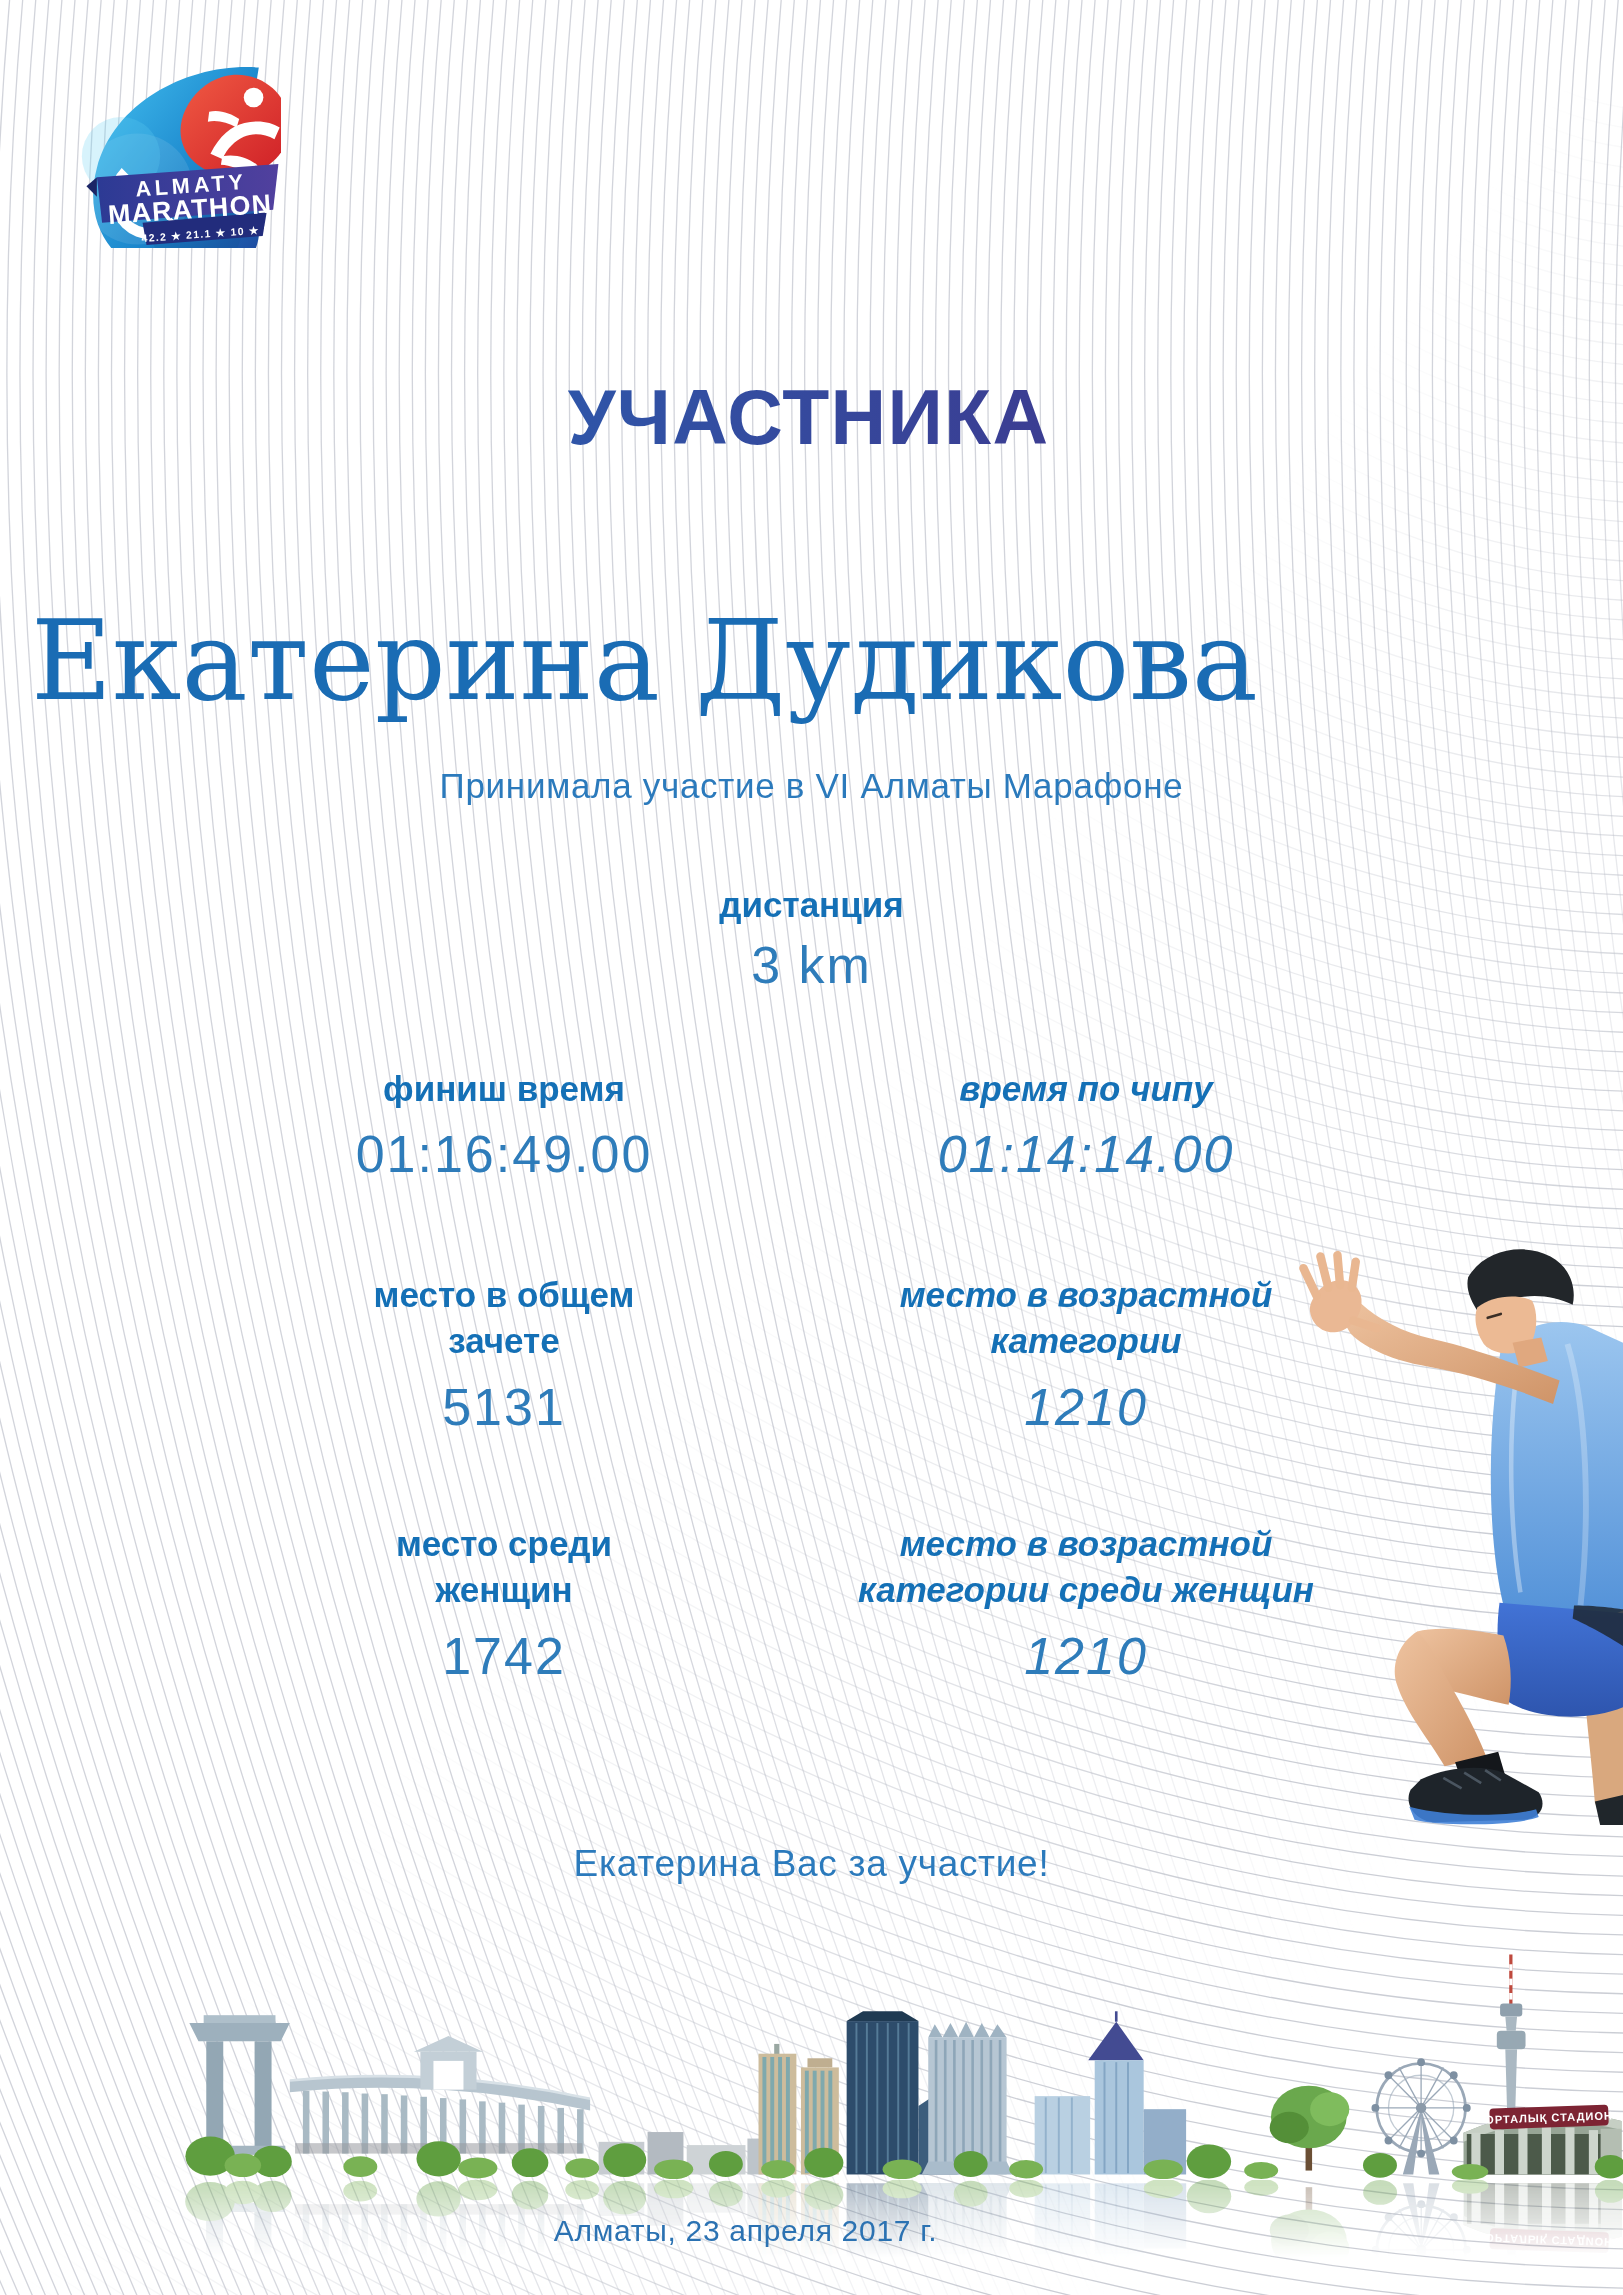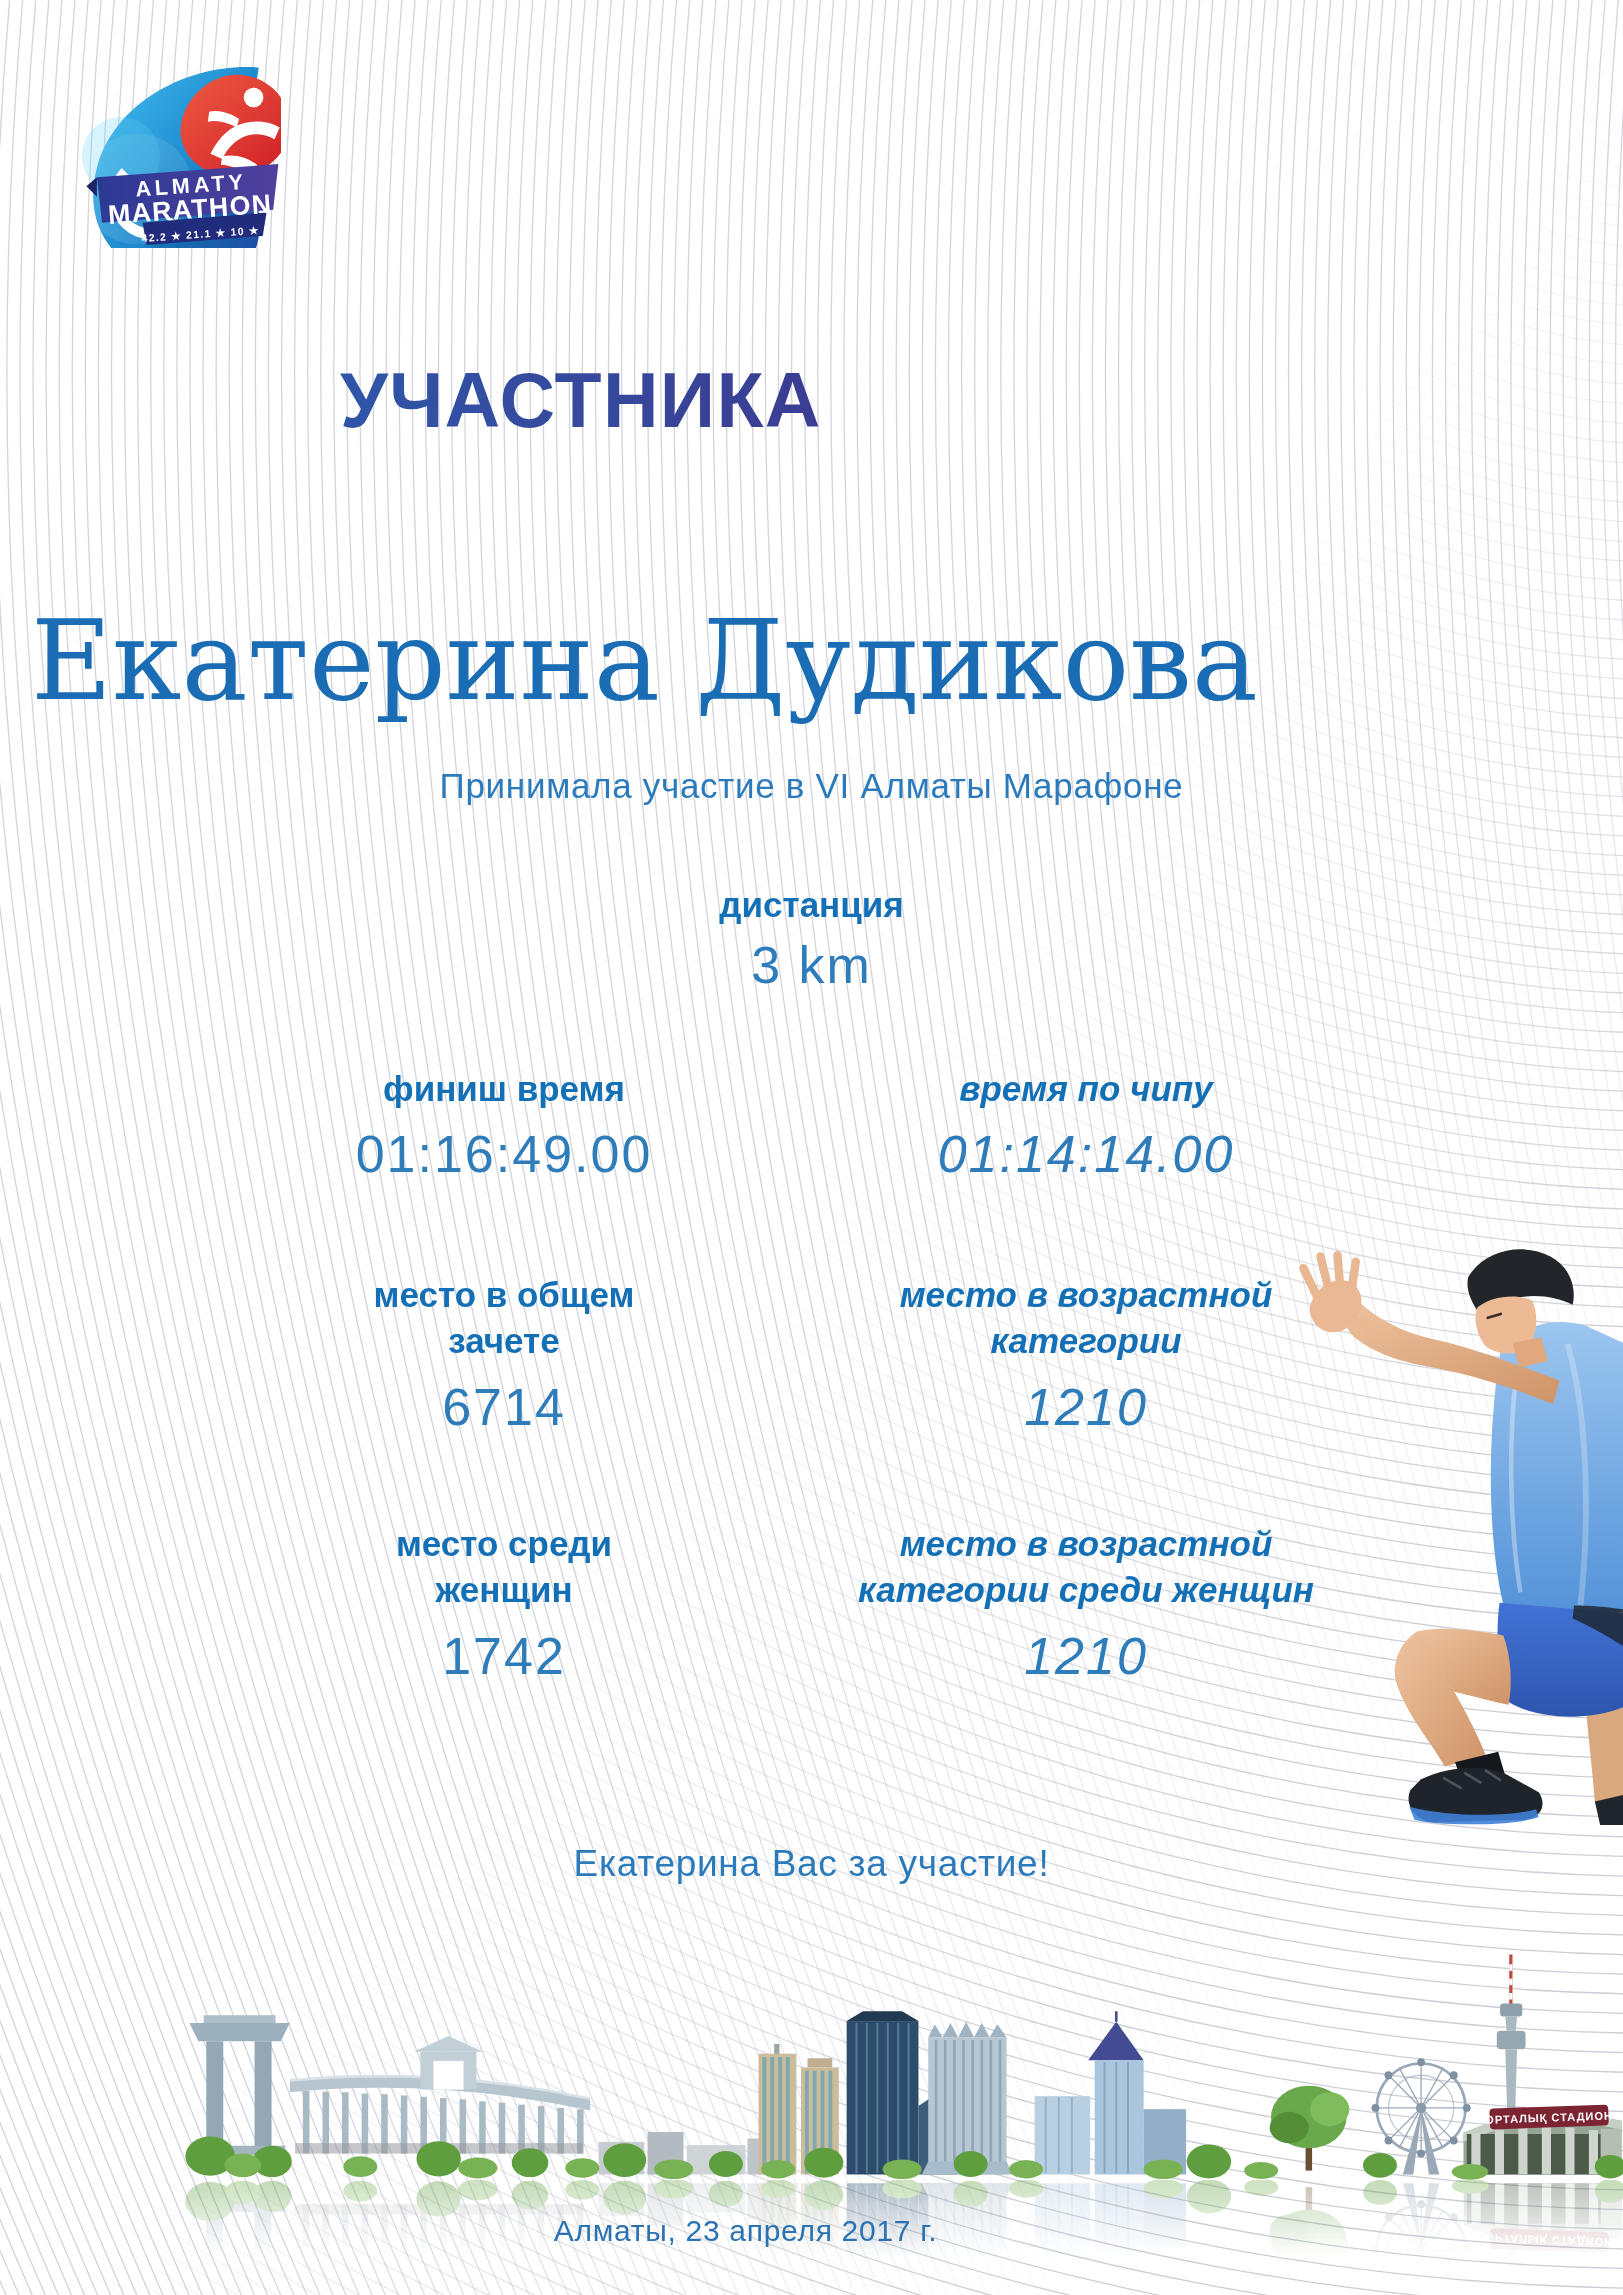--- a/index.html
+++ b/index.html
@@ -8,21 +8,21 @@
   .bg{position:absolute;left:0;top:0;width:1623px;height:2295px;pointer-events:none;}
   #bg-fan{-webkit-mask-image:linear-gradient(125deg,#000 55%,transparent 84%);
           mask-image:linear-gradient(125deg,#000 55%,transparent 84%);}
   #bg-arcs{-webkit-mask-image:linear-gradient(125deg,transparent 50%,#000 78%);
            mask-image:linear-gradient(125deg,transparent 50%,#000 78%);}
   .logo{position:absolute;left:59px;top:58px;width:222px;height:190px;}
   .title-wrap{position:absolute;left:340px;top:241px;width:937px;text-align:center;}
   .title{display:inline-block;font-size:145px;font-weight:700;letter-spacing:-2.6px;line-height:1;
          background:linear-gradient(90deg,#1f7ac3 0%,#2a63ae 55%,#3b3d92 100%);
          -webkit-background-clip:text;background-clip:text;color:transparent;white-space:nowrap;}
-  .subtitle-wrap{position:absolute;left:340px;top:362px;width:937px;text-align:left;}
+  .subtitle-wrap{position:absolute;left:340px;top:379px;width:937px;text-align:center;}
   .subtitle{display:inline-block;font-size:77px;font-weight:700;letter-spacing:1.3px;line-height:1;
          background:linear-gradient(90deg,#2f55a8 0%,#3b3d92 100%);
          -webkit-background-clip:text;background-clip:text;color:transparent;white-space:nowrap;}
   .name{position:absolute;left:0;top:600px;width:1289px;text-align:center;
         font-family:"DejaVu Serif",serif;font-size:111px;line-height:1.1;
         color:#1a6cb4;white-space:nowrap;}
   .participation{position:absolute;left:0;top:766px;width:1623px;text-align:center;
         font-size:35px;font-weight:300;letter-spacing:0.7px;color:#2b7abc;}
   .stat-label{position:absolute;text-align:center;font-size:35px;font-weight:700;
         line-height:1.32;color:#1470b6;}
@@ -277,21 +277,21 @@
   <div class="stat-label col-c" style="top:882px;">дистанция</div>
   <div class="stat-value col-c" style="top:935px;">3 km</div>
 
   <div class="stat-label col-l" style="top:1066px;">финиш время</div>
   <div class="stat-label col-r" style="top:1066px;">время по чипу</div>
   <div class="stat-value col-l" style="top:1124px;">01:16:49.00</div>
   <div class="stat-value col-r" style="top:1124px;">01:14:14.00</div>
 
   <div class="stat-label col-l" style="top:1272px;">место в общем<br>зачете</div>
   <div class="stat-label col-r" style="top:1272px;">место в возрастной<br>категории</div>
-  <div class="stat-value col-l" style="top:1377px;">6714</div>
+  <div class="stat-value col-l" style="top:1377px;">5131</div>
   <div class="stat-value col-r" style="top:1377px;">1210</div>
 
   <div class="stat-label col-l" style="top:1521px;">место среди<br>женщин</div>
   <div class="stat-label col-r" style="top:1521px;">место в возрастной<br>категории среди женщин</div>
   <div class="stat-value col-l" style="top:1626px;">1742</div>
   <div class="stat-value col-r" style="top:1626px;">1210</div>
 
   <svg class="runner" viewBox="0 0 505 900">
     <defs>
       <linearGradient id="shirtGrad" x1="0" y1="0" x2="0" y2="1">

